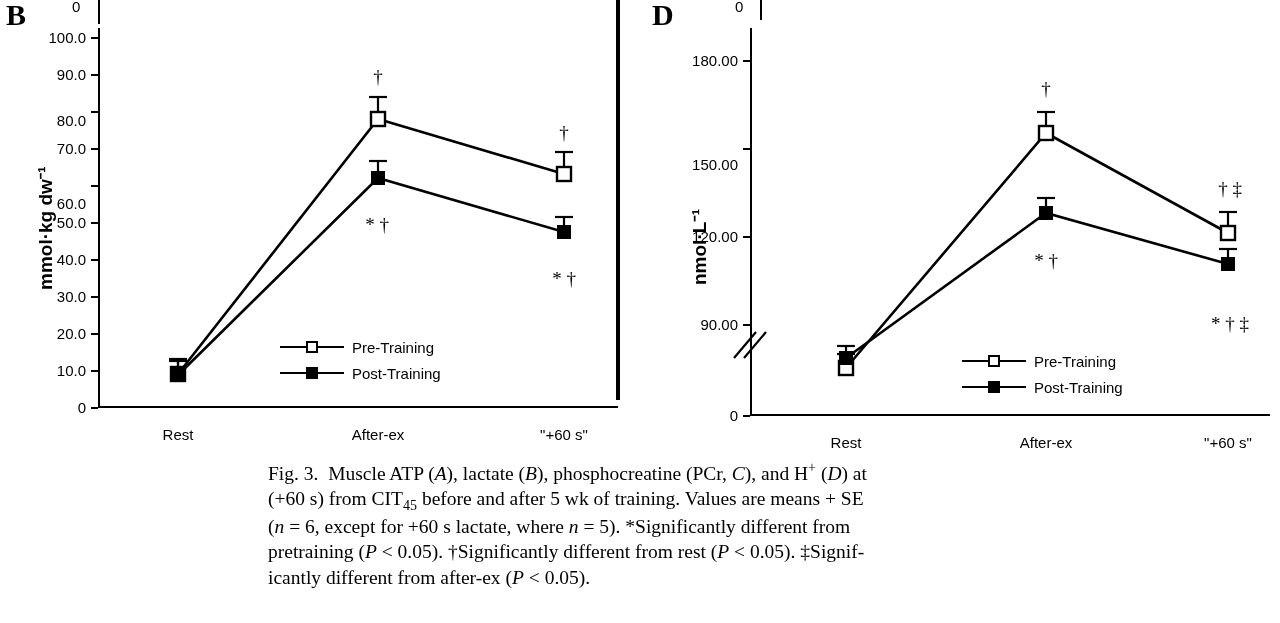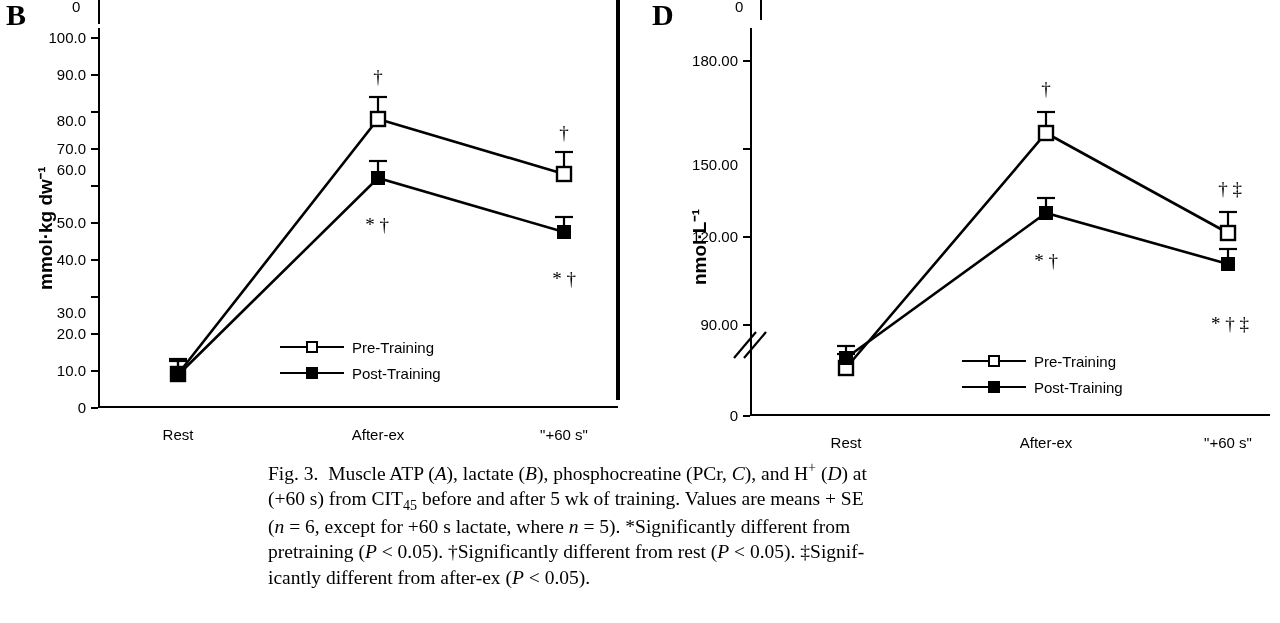--- a/index.html
+++ b/index.html
@@ -199,27 +199,27 @@
       <div class="axis-line y-axis-line"></div>
       <div class="axis-line x-axis-line"></div>
 
       <div class="tick" style="top:379px;"></div>
       <div class="tick-label" style="top:379px;">0</div>
       <div class="tick" style="top:342px;"></div>
       <div class="tick-label" style="top:342px;">10.0</div>
       <div class="tick" style="top:305px;"></div>
       <div class="tick-label" style="top:305px;">20.0</div>
       <div class="tick" style="top:268px;"></div>
-      <div class="tick-label" style="top:268px;margin-top:16px;">30.0</div>
+      <div class="tick-label" style="top:268px;">30.0</div>
       <div class="tick" style="top:231px;"></div>
       <div class="tick-label" style="top:231px;">40.0</div>
       <div class="tick" style="top:194px;"></div>
       <div class="tick-label" style="top:194px;">50.0</div>
       <div class="tick" style="top:157px;"></div>
-      <div class="tick-label" style="top:141px;margin-left:24px;">60.0</div>
+      <div class="tick-label" style="top:175px;margin-left:24px;">60.0</div>
       <div class="tick" style="top:120px;"></div>
       <div class="tick-label" style="top:120px;">70.0</div>
       <div class="tick" style="top:83px;"></div>
       <div class="tick-label" style="top:83px;margin-top:9px;">80.0</div>
       <div class="tick" style="top:46px;"></div>
       <div class="tick-label" style="top:46px;">90.0</div>
       <div class="tick" style="top:9px;"></div>
       <div class="tick-label" style="top:9px;">100.0</div>
 
       <div class="x-label" style="left:80px;">Rest</div>

